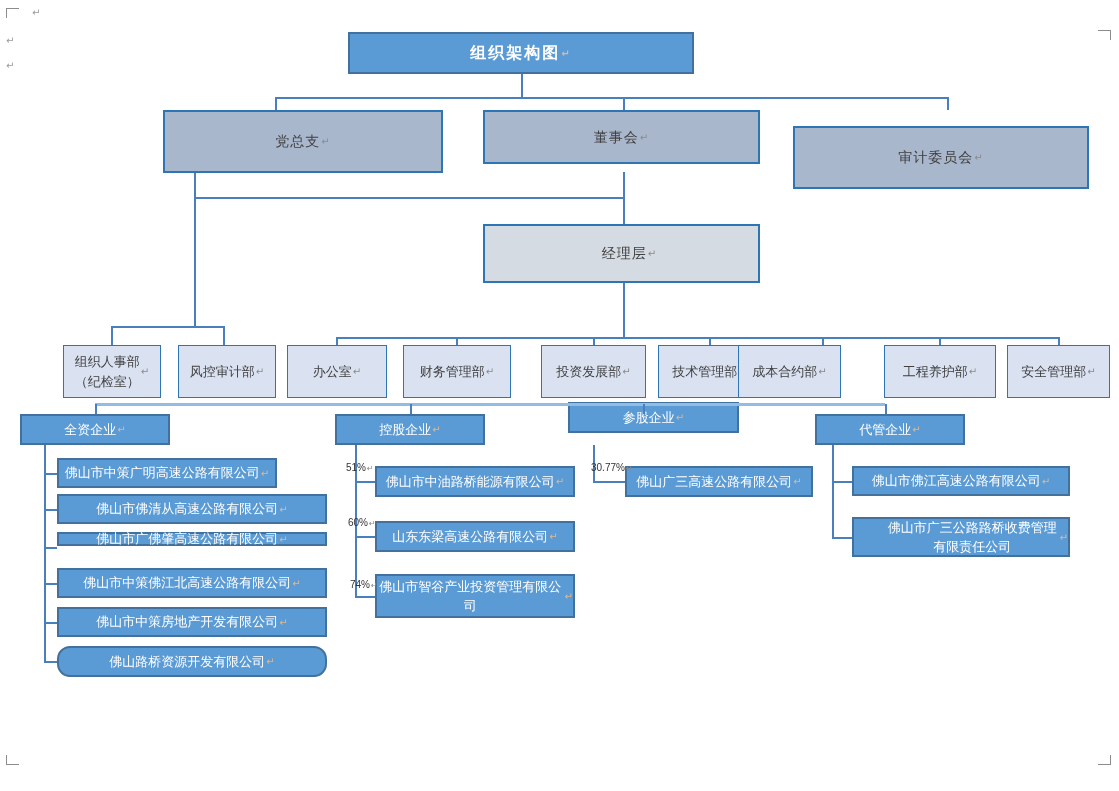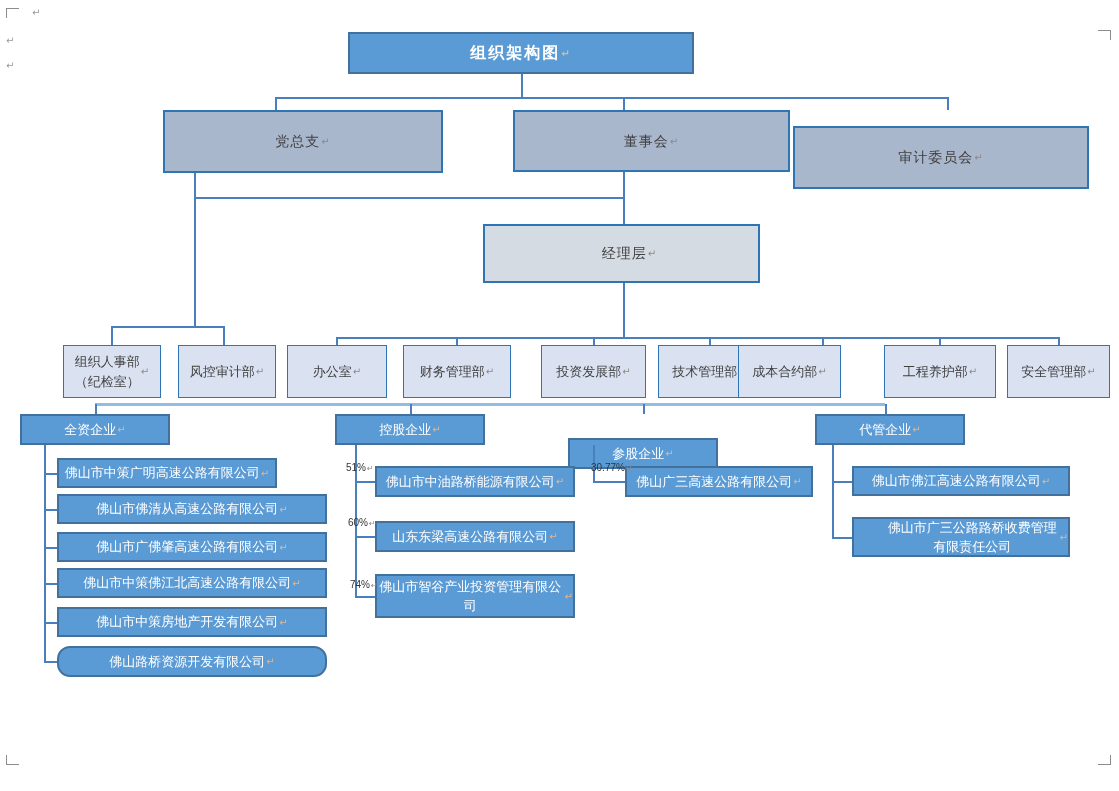--- a/index.html
+++ b/index.html
@@ -47,21 +47,21 @@
   <span class="pilc" style="left:6px;top:35px">↵</span>
   <span class="pilc" style="left:6px;top:60px">↵</span>
 <div class="bx blue tlg" style="left: 348px; top: 32px; width: 346px; height: 42px;">
       <span class="lbl">组织架构图</span>
       <span class="rm rm-o">↵</span>
     </div>
     <div class="bx l2 tmd" style="left: 163px; top: 110px; width: 280px; height: 63px;">
       <span class="lbl">党总支</span>
       <span class="rm rm-g">↵</span>
     </div>
-    <div class="bx l2 tmd" style="left: 483px; top: 110px; width: 277px; height: 62px; margin-left: 30px;">
+    <div class="bx l2 tmd" style="left: 483px; top: 110px; width: 277px; height: 54px;">
       <span class="lbl">董事会</span>
       <span class="rm rm-g">↵</span>
     </div>
     <div class="bx l2 tmd" style="left: 793px; top: 110px; width: 296px; height: 63px; margin-top: 16px;">
       <span class="lbl">审计委员会</span>
       <span class="rm rm-g">↵</span>
     </div>
     <div class="bx l3 tmd" style="left: 483px; top: 224px; width: 277px; height: 59px;">
       <span class="lbl">经理层</span>
       <span class="rm rm-g">↵</span>
@@ -104,37 +104,37 @@
       <span class="rm rm-g">↵</span>
     </div>
     <div class="bx blue tsm" style="left: 20px; top: 414px; width: 150px; height: 31px;">
       <span class="lbl">全资企业</span>
       <span class="rm rm-o">↵</span>
     </div>
     <div class="bx blue tsm" style="left: 335px; top: 414px; width: 150px; height: 31px;">
       <span class="lbl">控股企业</span>
       <span class="rm rm-o">↵</span>
     </div>
-    <div class="bx blue tsm" style="left: 568px; top: 438px; width: 150px; height: 31px;">
+    <div class="bx blue tsm" style="left: 568px; top: 402px; width: 171px; height: 31px;">
       <span class="lbl">参股企业</span>
       <span class="rm rm-o">↵</span>
     </div>
     <div class="bx blue tsm" style="left: 815px; top: 414px; width: 150px; height: 31px;">
       <span class="lbl">代管企业</span>
       <span class="rm rm-o">↵</span>
     </div>
     <div class="bx blue tsm" style="left: 57px; top: 458px; width: 220px; height: 30px;">
       <span class="lbl">佛山市中策广明高速公路有限公司</span>
       <span class="rm rm-o">↵</span>
     </div>
     <div class="bx blue tsm" style="left: 57px; top: 494px; width: 270px; height: 30px;">
       <span class="lbl">佛山市佛清从高速公路有限公司</span>
       <span class="rm rm-o">↵</span>
     </div>
-    <div class="bx blue tsm" style="left: 57px; top: 532px; width: 270px; height: 30px;">
+    <div class="bx blue tsm" style="left: 57px; top: 532px; width: 270px; height: 14px;">
       <span class="lbl">佛山市广佛肇高速公路有限公司</span>
       <span class="rm rm-o">↵</span>
     </div>
     <div class="bx blue tsm" style="left: 57px; top: 568px; width: 270px; height: 30px;">
       <span class="lbl">佛山市中策佛江北高速公路有限公司</span>
       <span class="rm rm-o">↵</span>
     </div>
     <div class="bx blue tsm" style="left: 57px; top: 607px; width: 270px; height: 30px;">
       <span class="lbl">佛山市中策房地产开发有限公司</span>
       <span class="rm rm-o">↵</span>

